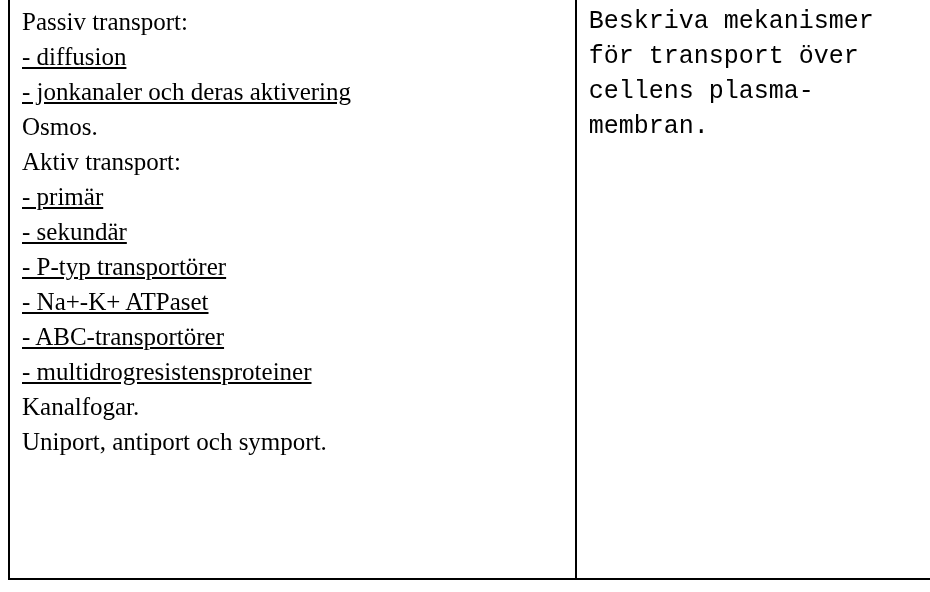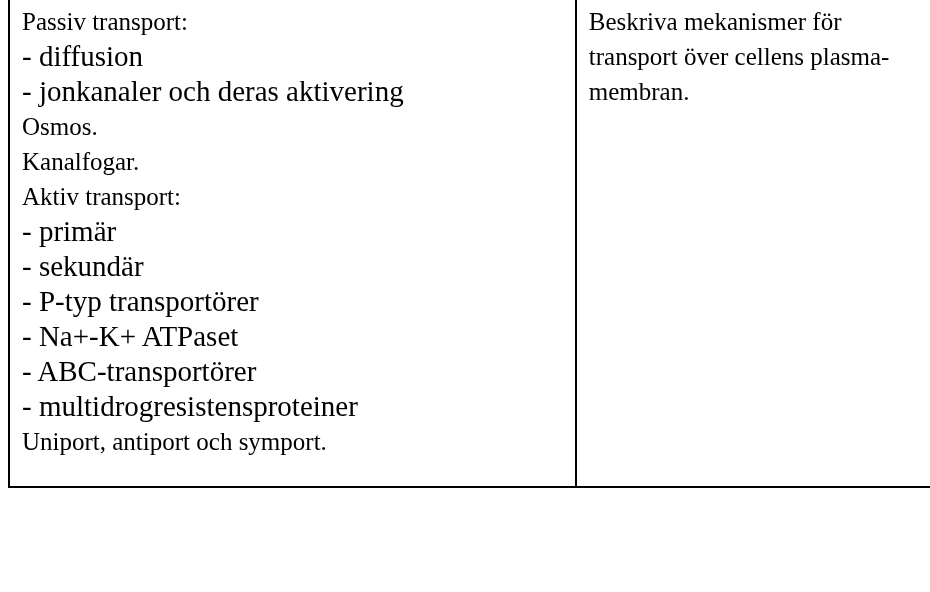--- a/index.html
+++ b/index.html
@@ -18,21 +18,21 @@
     position: relative;
     width: 930px;
     height: 592px;
     box-sizing: border-box;
   }
   .table {
     position: absolute;
     left: 8px;
     top: 0px;
     width: 922px;
-    height: 488px;
+    height: 580px;
     display: flex;
     border-left: 2px solid #000000;
     border-bottom: 2px solid #000000;
     box-sizing: border-box;
   }
   .cell {
     box-sizing: border-box;
     padding: 0px 10px 0 12px;
   }
   .cell-left {
@@ -52,24 +52,26 @@
   .block {
     margin-bottom: 0px;
   }
   .block + .block {
   }
   .right-para {
     font-size: 25px;
     line-height: 35px;
     margin: 0;
     padding: 0;
+    font-family: Liberation Mono, monospace;
   }
   .list-line {
-    font-size: 29px;
+    font-size: 25px;
     line-height: 35px;
+    text-decoration: underline;
   }
   .spacer-top {
     height: 4px;
   }
 </style>
 </head>
 <body>
 
 <div class="page">
   <div class="table">
@@ -81,31 +83,31 @@
         <div class="para">Passiv transport:</div>
         <div class="list-line">- diffusion</div>
         <div class="list-line">- jonkanaler och deras aktivering</div>
       </div>
 
       <div class="block">
         <div class="para">Osmos.</div>
       </div>
 
       <div class="block">
-        <div class="para">Kanalfogar.</div>
-      </div>
-
-      <div class="block">
         <div class="para">Aktiv transport:</div>
         <div class="list-line">- primär</div>
         <div class="list-line">- sekundär</div>
         <div class="list-line">- P-typ transportörer</div>
         <div class="list-line">- Na+-K+ ATPaset</div>
         <div class="list-line">- ABC-transportörer</div>
         <div class="list-line">- multidrogresistensproteiner</div>
+      </div>
+
+      <div class="block">
+        <div class="para">Kanalfogar.</div>
       </div>
 
       <div class="block">
         <div class="para">Uniport, antiport och symport.</div>
       </div>
     </div>
 
     <div class="cell cell-right">
       <div class="spacer-top"></div>
       <div class="right-para">Beskriva mekanismer för transport över cellens plasma-membran.</div>

